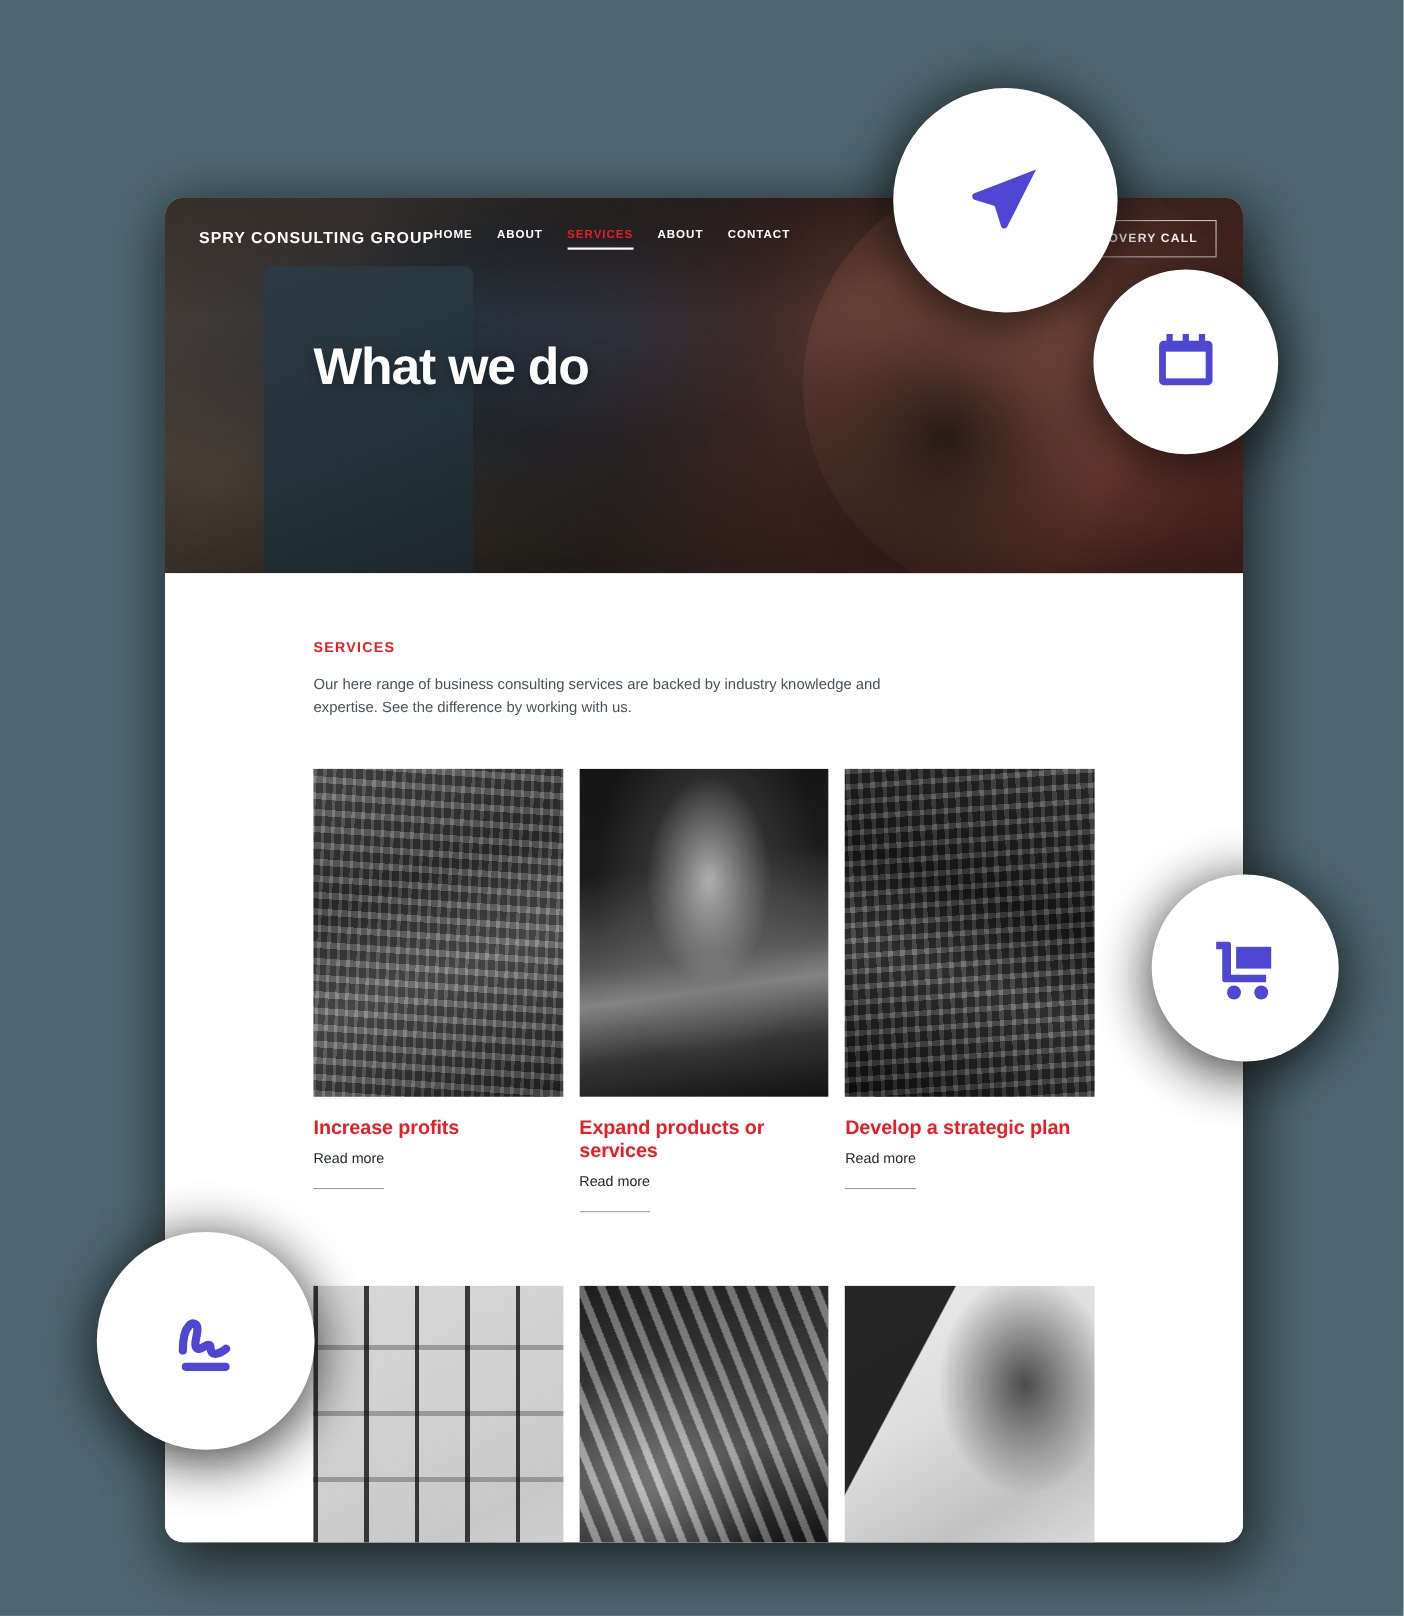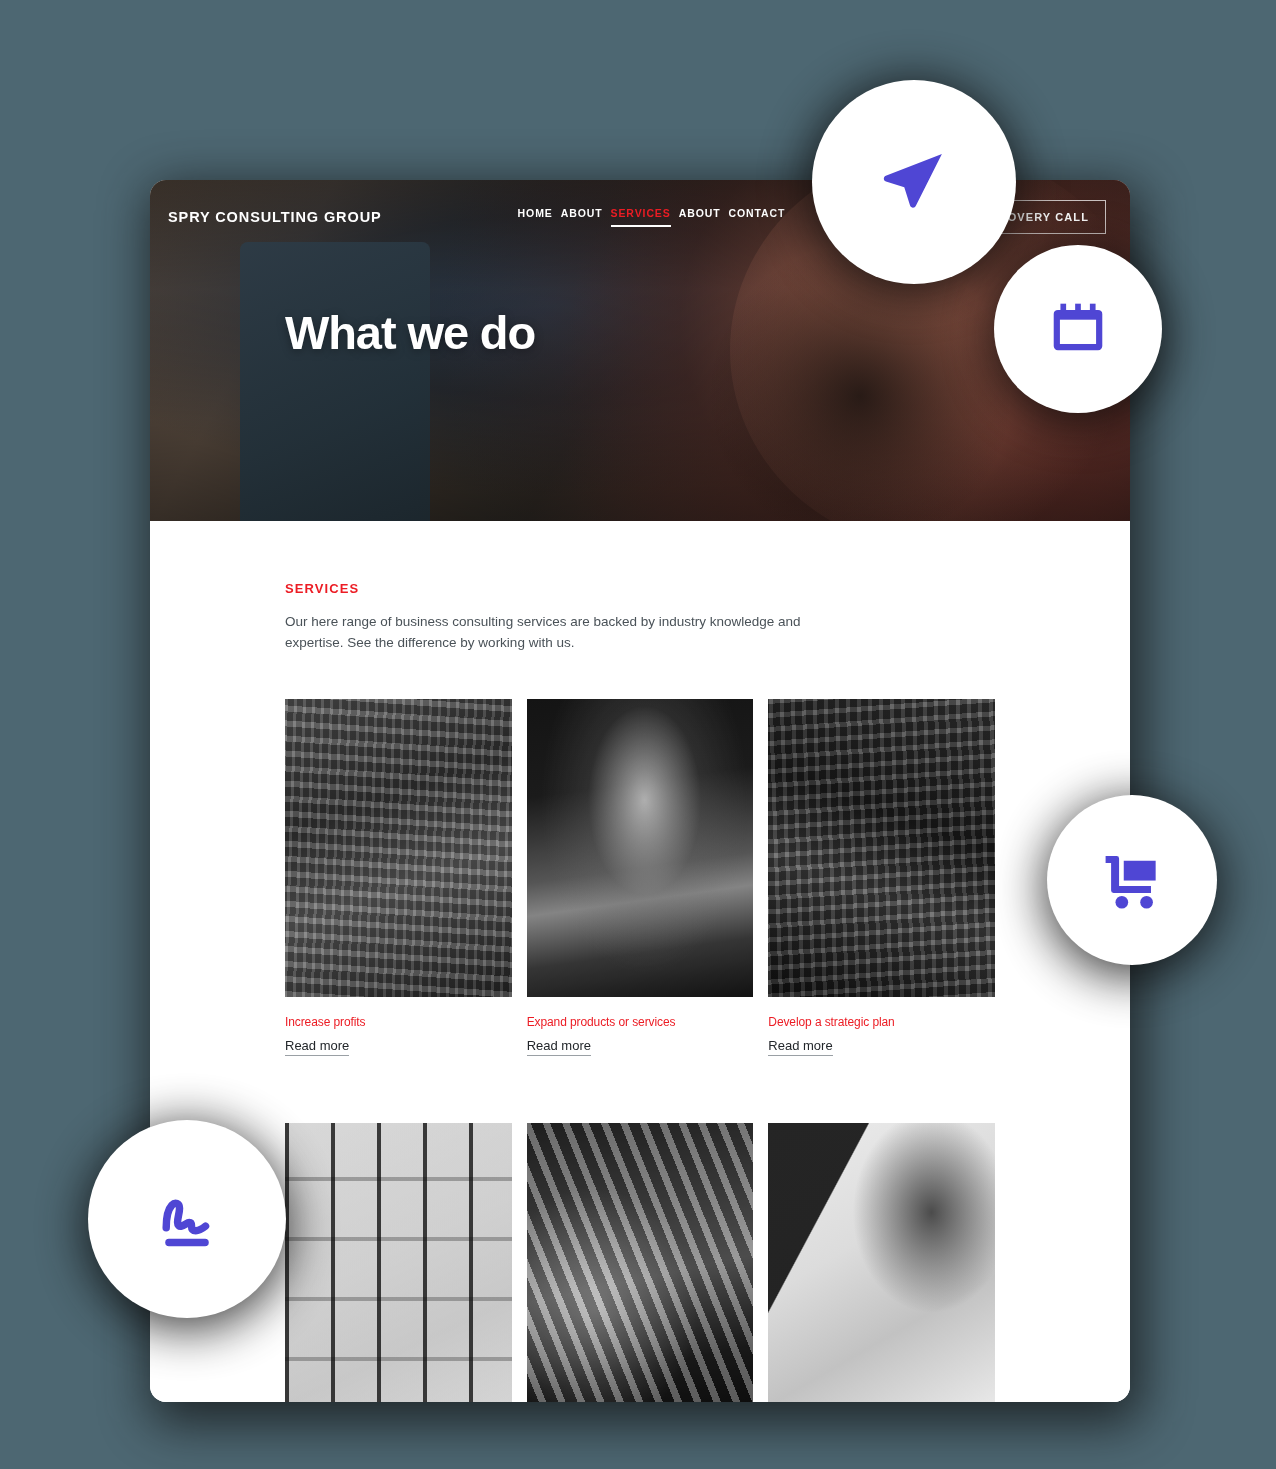--- a/index.html
+++ b/index.html
@@ -85,40 +85,39 @@
     bottom: -40px;
     width: 300px;
     height: 330px;
     border-radius: 50%;
     background: radial-gradient(circle at 50% 50%, rgba(18,14,12,.78), rgba(18,14,12,0) 68%);
   }
 
   
   .navbar {
     position: absolute;
-    top: 0; left: 4px; right: 0;
+    top: 0; left: 17px; right: 0;
     height: 74px;
     display: flex;
     align-items: center;
     padding: 0 24px 0 14px;
     z-index: 5;
   }
   .logo {
     color: #ffffff;
     font-size: 14.5px;
     font-weight: bold;
     letter-spacing: .9px;
     margin-left: 0px;
     white-space: nowrap;
   }
   .navlinks {
     display: flex;
     align-items: flex-start;
-    gap: 8px;
-    margin-left: 136px;
+    gap: 22px;
   }
   .navlink {
     color: #ffffff;
     font-size: 10.5px;
     font-weight: bold;
     letter-spacing: .9px;
     white-space: nowrap;
     position: relative;
     padding-bottom: 8px;
     cursor: pointer;
@@ -209,31 +208,31 @@
     width: 100%;
     height: 298px;
     background: #3a3a3a;
     position: relative;
     overflow: hidden;
     filter: grayscale(100%);
   }
   .card-title {
     margin-top: 18px;
     color: #ec1c24;
-    font-size: 12px;
-    font-weight: normal;
+    font-size: 18px;
+    font-weight: bold;
     letter-spacing: -.1px;
   }
   .card-link {
     display: inline-block;
     margin-top: 9px;
     color: #23272b;
     font-size: 13px;
     border-bottom: 1px solid #9aa0a5;
-    padding-bottom: 2px;
+    padding-bottom: 20px;
     cursor: pointer;
   }
   .row2 .card-img { margin-top: 22px; }
 
   
   .ph-city-a {
     background:
       repeating-linear-gradient(92deg, rgba(255,255,255,.11) 0 3px, rgba(0,0,0,.16) 3px 9px),
       repeating-linear-gradient(4deg, rgba(255,255,255,.16) 0 6px, rgba(0,0,0,.22) 6px 15px),
       linear-gradient(160deg, #5e5e5e 0%, #3b3b3b 35%, #6a6a6a 60%, #2a2a2a 100%);

